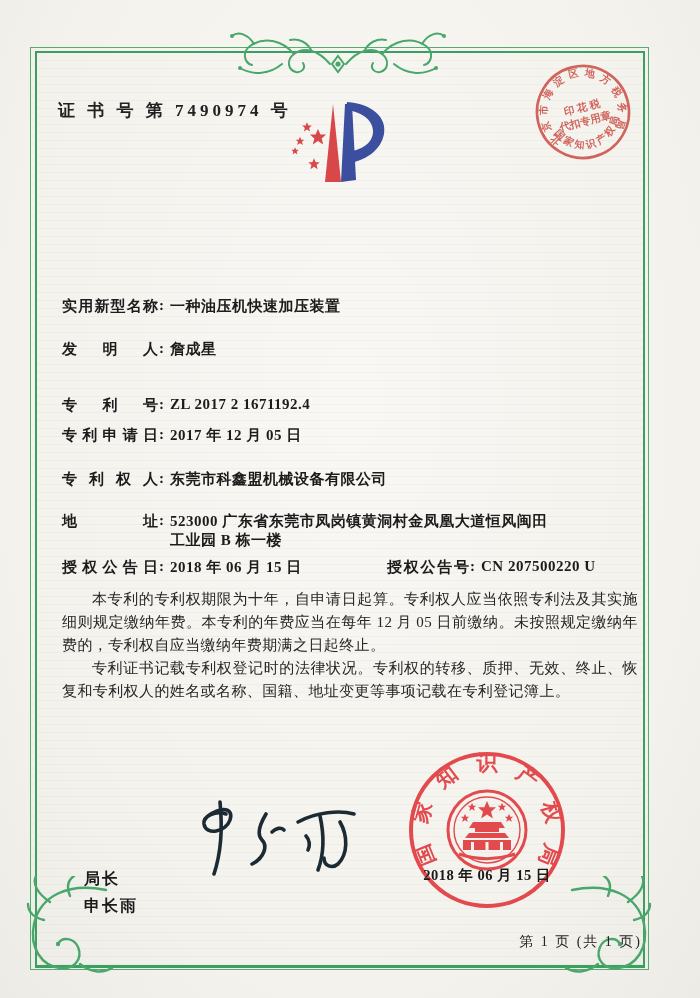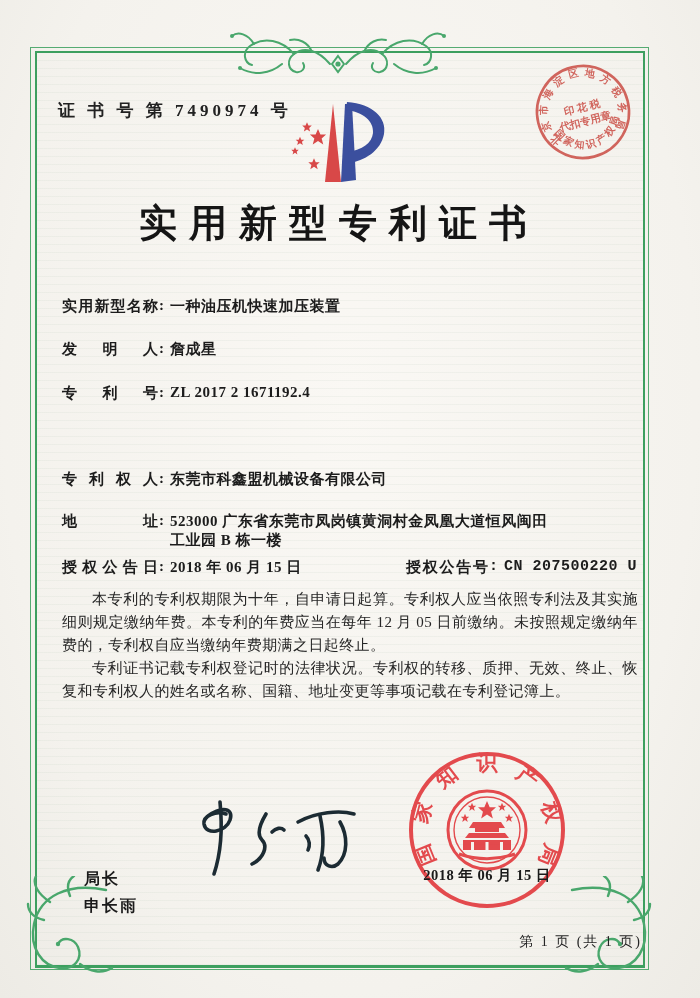--- a/index.html
+++ b/index.html
@@ -24,21 +24,21 @@
   .cert-no{position:absolute;left:58px;top:99px;font-size:17px;letter-spacing:4px;font-weight:600;color:#222;}
   .title{
     position:absolute;left:36px;top:198px;width:606px;text-align:center;
     font-size:38px;font-weight:700;letter-spacing:12px;color:#151515;
   }
   .frow{position:absolute;left:62px;font-size:15px;color:#1c1c1c;}
   .flabel{display:inline-block;width:96px;text-align:justify;text-align-last:justify;vertical-align:top;font-weight:600;}
   .fcolon{display:inline-block;margin:0 6px 0 1px;font-weight:600;vertical-align:top;}
   .fvalue{display:inline-block;font-weight:600;letter-spacing:0.5px;vertical-align:top;max-width:430px;}
   .fvalue .l2{display:block;}
-  .pair2{position:absolute;left:344px;top:0;white-space:nowrap;font-family:Liberation Mono, monospace;}
+  .pair2{position:absolute;left:325px;top:0;white-space:nowrap;}
   .pair2 .flabel{width:82px;}
   .body-text{
     position:absolute;left:62px;top:588px;width:576px;
     font-size:15px;line-height:23px;color:#262626;text-align:justify;letter-spacing:0.4px;
   }
   .body-text p{margin:0;text-indent:2em;}
   .signer{position:absolute;left:84px;top:818px;font-size:16px;line-height:27px;color:#1b1b1b;font-weight:600;letter-spacing:2px;margin-top:47px;}
   .signature-svg{position:absolute;left:178px;top:792px;}
   .office-seal{position:absolute;left:402px;top:745px;width:170px;height:170px;}
   .seal-date{
@@ -141,30 +141,32 @@
         <text transform="rotate(200) translate(0 -36) rotate(180)" text-anchor="middle">知</text>
         <text transform="rotate(180) translate(0 -36) rotate(180)" text-anchor="middle">识</text>
         <text transform="rotate(160) translate(0 -36) rotate(180)" text-anchor="middle">产</text>
         <text transform="rotate(140) translate(0 -36) rotate(180)" text-anchor="middle">权</text>
         <text transform="rotate(120) translate(0 -36) rotate(180)" text-anchor="middle">局</text>
       </g>
     <text x="0" y="-1" text-anchor="middle" fill="#cd564e" font-size="10.5" font-weight="bold">印 花 税</text>
     <text x="0" y="13" text-anchor="middle" fill="#cd564e" font-size="10.5" font-weight="bold">代扣专用章</text>
   </svg>
 
-  <div class="title">实用新型专利证书</div>
 
   <div class="frow" style="top:340px">
     <span class="flabel">发明人</span><span class="fcolon">:</span><span class="fvalue">詹成星</span>
   </div>
   <div class="frow" style="top:297px">
     <span class="flabel">实用新型名称</span><span class="fcolon">:</span><span class="fvalue">一种油压机快速加压装置</span>
   </div>
-  <div class="frow" style="top:384px">
+  <div class="frow" style="top:396px">
     <span class="flabel">专利号</span><span class="fcolon">:</span><span class="fvalue">ZL 2017 2 1671192.4</span>
+  </div>
+  <div class="frow" style="top:426px">
+    <span class="flabel">专利申请日</span><span class="fcolon">:</span><span class="fvalue">2017 年 12 月 05 日</span>
   </div>
   <div class="frow" style="top:470px">
     <span class="flabel">专利权人</span><span class="fcolon">:</span><span class="fvalue">东莞市科鑫盟机械设备有限公司</span>
   </div>
   <div class="frow" style="top:512px">
     <span class="flabel">地址</span><span class="fcolon">:</span><span class="fvalue"><span>523000 广东省东莞市凤岗镇黄洞村金凤凰大道恒风闽田</span><span class="l2">工业园 B 栋一楼</span></span>
   </div>
   <div class="frow" style="top:558px">
     <span class="flabel">授权公告日</span><span class="fcolon">:</span><span class="fvalue">2018 年 06 月 15 日</span>
     <span class="pair2">

